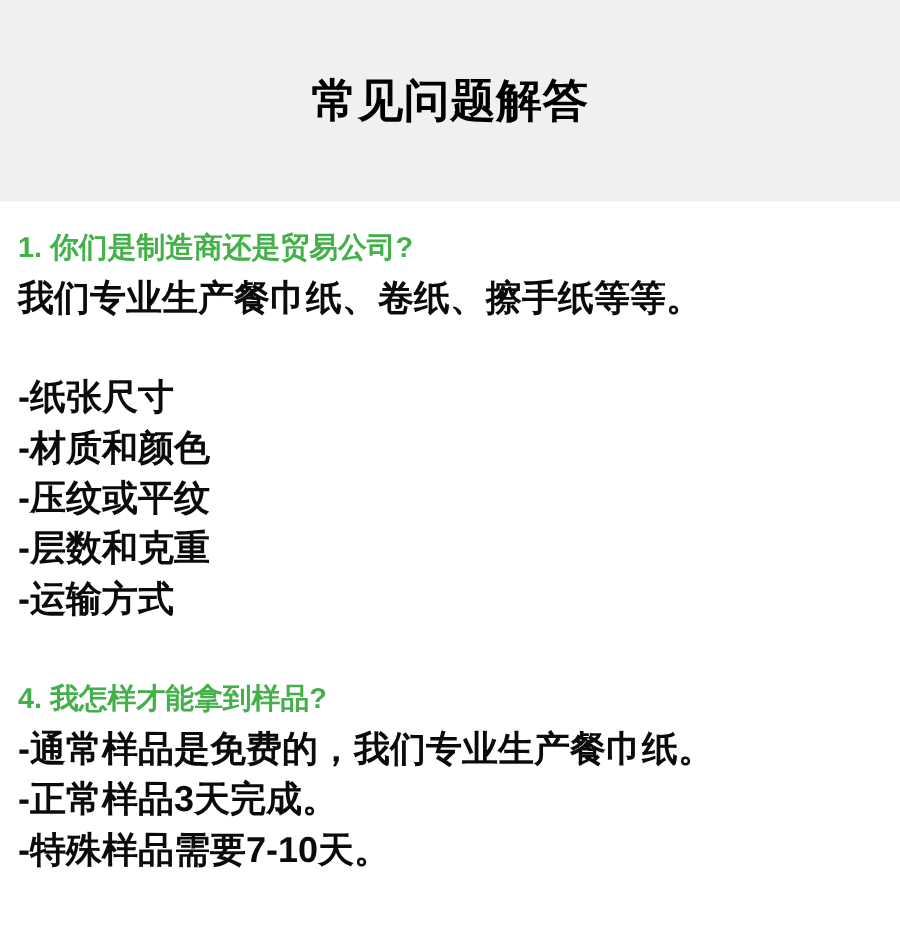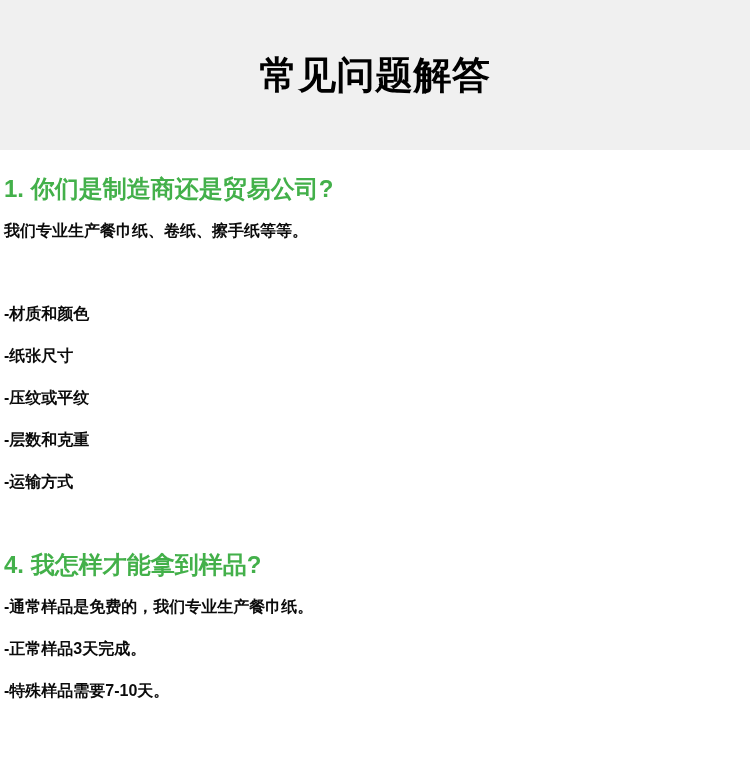--- a/index.html
+++ b/index.html
@@ -7,71 +7,71 @@
     padding: 0;
   }
   body {
     width: 750px;
     height: 783px;
     background: #ffffff;
     font-family: "Liberation Sans", "DejaVu Sans", sans-serif;
     overflow: hidden;
   }
   .header-band {
-    height: 150px;
+    height: 168px;
     background: #f0f0f0;
     display: flex;
     align-items: center;
     justify-content: center;
   }
   .page-title {
     margin: 0;
     font-size: 38px;
     font-weight: 700;
     color: #000000;
     letter-spacing: 0.5px;
   }
   .content {
-    padding: 18px 20px 0 4px;
+    padding: 18px 20px 0 15px;
     background: #ffffff;
   }
   .faq-section { margin: 0; }
   .faq-section + .faq-section { margin-top: 41px; }
   .question {
     margin: 0;
     font-size: 24px;
     line-height: 42px;
     font-weight: 700;
     color: #43b04a;
   }
   .answer {
     margin: 0;
-    font-size: 16px;
+    font-size: 30px;
     line-height: 42px;
     font-weight: 700;
     color: #0b0b0b;
   }
 </style>
 </head>
 <body>
 
 <div class="header-band">
   <h1 class="page-title">常见问题解答</h1>
 </div>
 
 <div class="content">
 
   <section class="faq-section">
     <h2 class="question">1. 你们是制造商还是贸易公司?</h2>
     <p class="answer">我们专业生产餐巾纸、卷纸、擦手纸等等。</p>
   </section>
 
   <section class="faq-section">
+    <p class="answer">-纸张尺寸</p>
     <p class="answer">-材质和颜色</p>
-    <p class="answer">-纸张尺寸</p>
     <p class="answer">-压纹或平纹</p>
     <p class="answer">-层数和克重</p>
     <p class="answer">-运输方式</p>
   </section>
 
   <section class="faq-section">
     <h2 class="question">4. 我怎样才能拿到样品?</h2>
     <p class="answer">-通常样品是免费的，我们专业生产餐巾纸。</p>
     <p class="answer">-正常样品3天完成。</p>
     <p class="answer">-特殊样品需要7-10天。</p>

